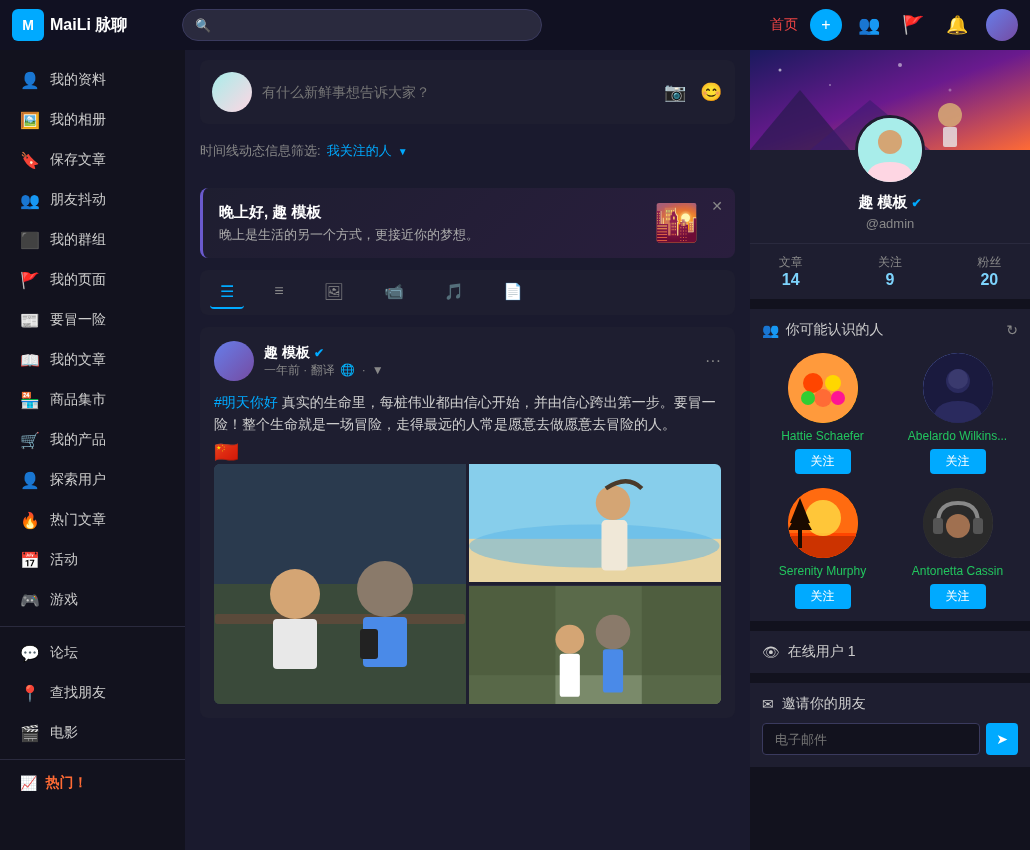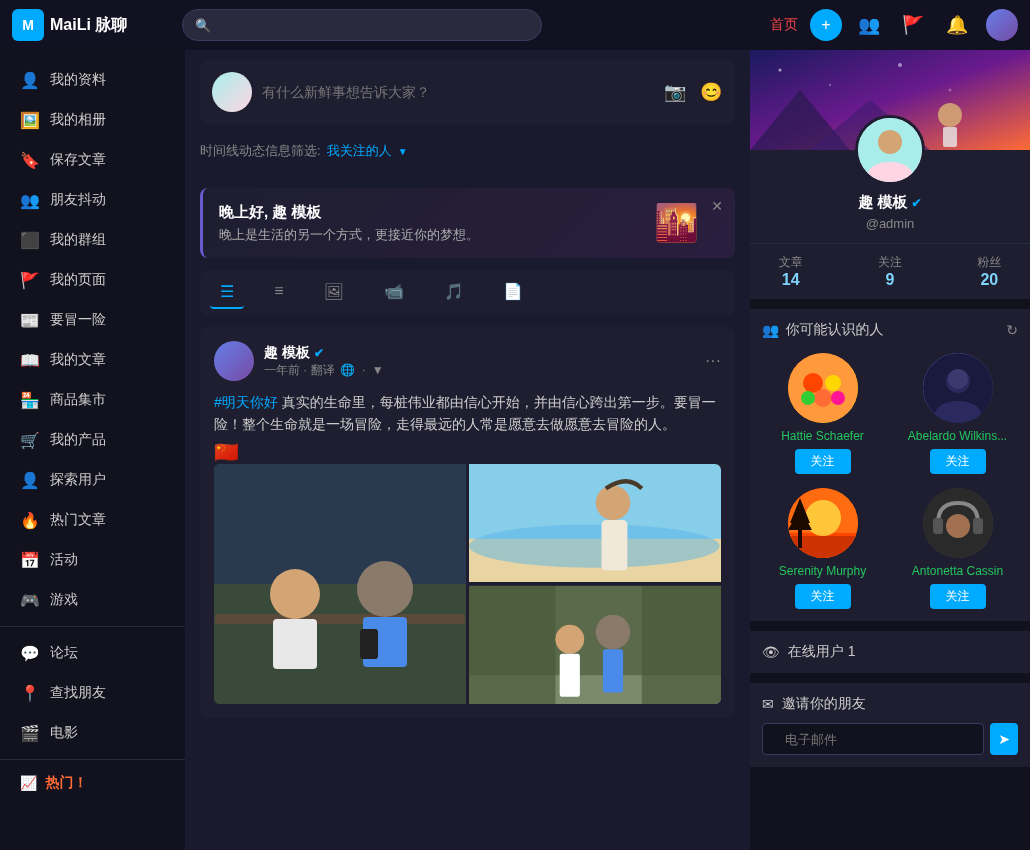--- a/index.html
+++ b/index.html
@@ -538,21 +538,21 @@
     }
     .invite-input-row {
       display: flex;
       gap: 6px;
     }
     .invite-input {
       flex: 1;
       background: #12121e;
       border: 1px solid #3a3a5e;
       border-radius: 4px;
-      padding: 6px 22px;
+      padding: 6px 12px;
       color: #ccc;
       font-size: 13px;
       outline: none;
       font-family: 'Microsoft YaHei', Arial, sans-serif;
     }
     .invite-send-btn {
       background: #00aaff;
       border: none;
       border-radius: 4px;
       width: 32px;

